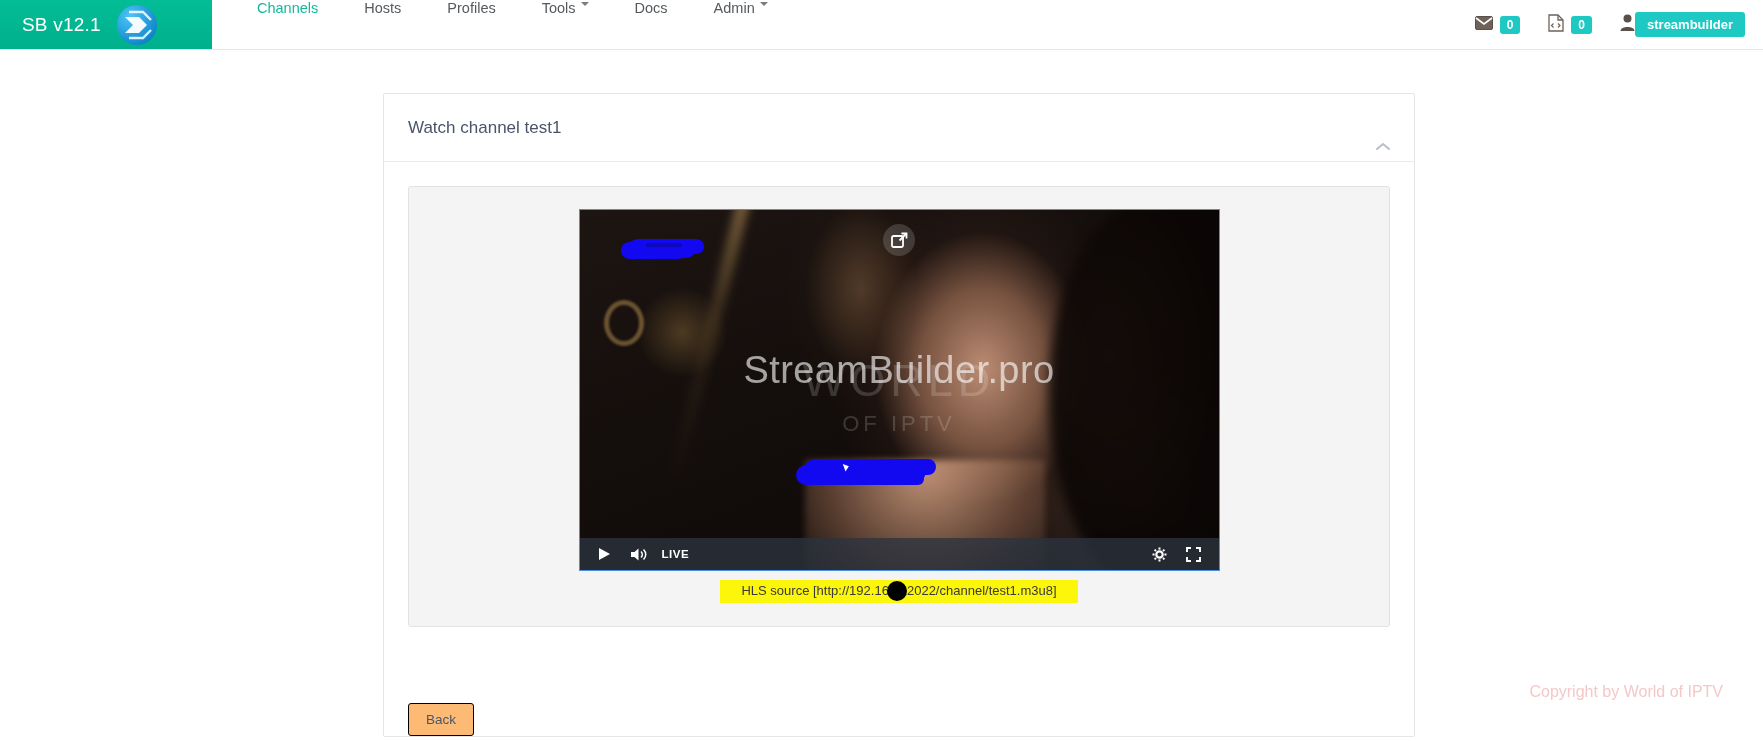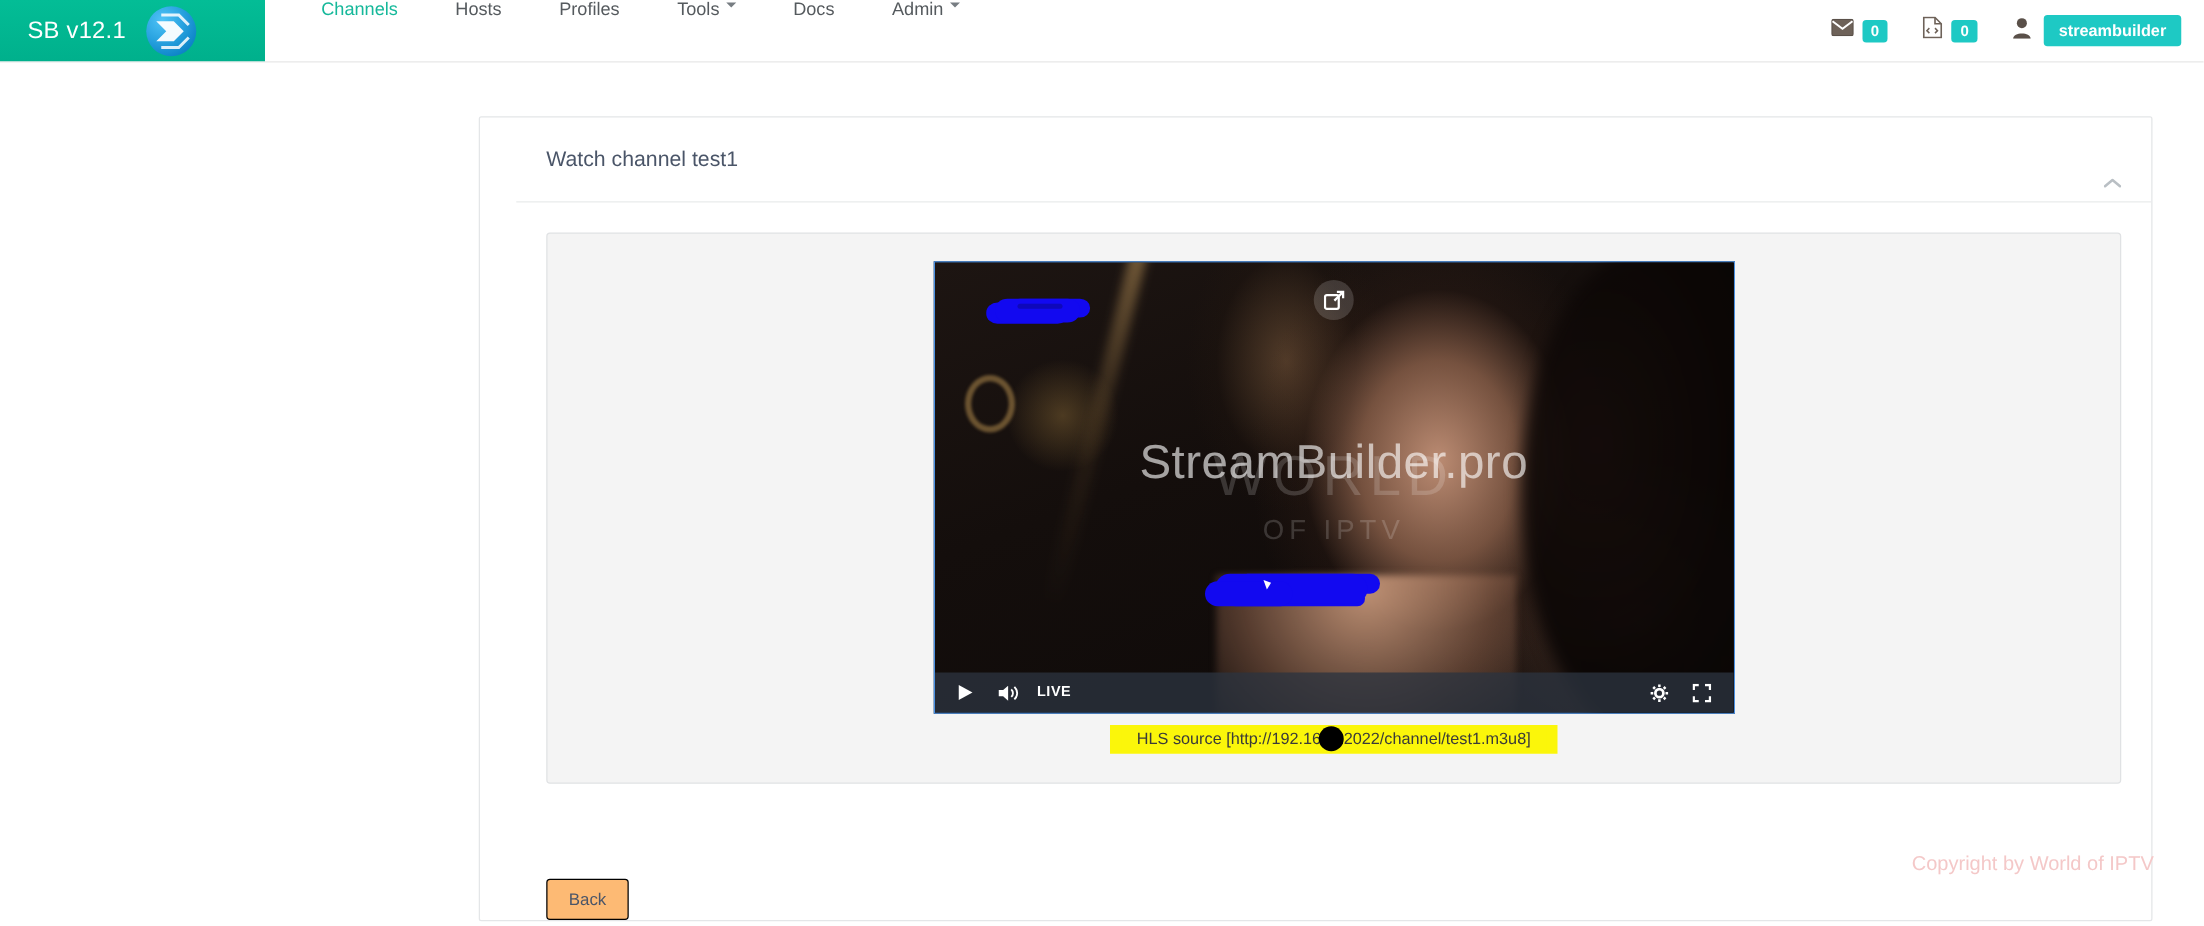--- a/index.html
+++ b/index.html
@@ -106,21 +106,20 @@
     border-radius: 3px;
     padding: 2px 7px;
     line-height: 14px;
     min-width: 20px;
     text-align: center;
   }
 
   .user-block {
     display: flex;
     align-items: center;
-    gap: 10px;
     padding: 0 6px 0 14px;
     height: 100%;
   }
 
   .user-pill {
     background: #1ec9c4;
     color: #ffffff;
     font-size: 13px;
     font-weight: bold;
     border-radius: 3px;
@@ -135,25 +134,24 @@
     top: 51px; left: 0;
     width: 1763px;
     height: 690px;
     background: #ffffff;
   }
 
   .content-panel {
     position: absolute;
     left: 383px;
     top: 93px;
-    width: 1339px;
+    width: 1032px;
     background: #ffffff;
     border: 1px solid #e4e6e8;
     border-radius: 2px;
-    padding-left: 29px;
   }
 
   .panel-header {
     position: relative;
     height: 68px;
     border-bottom: 1px solid #e9ebec;
     display: flex;
     align-items: center;
     padding: 0 24px;
   }

